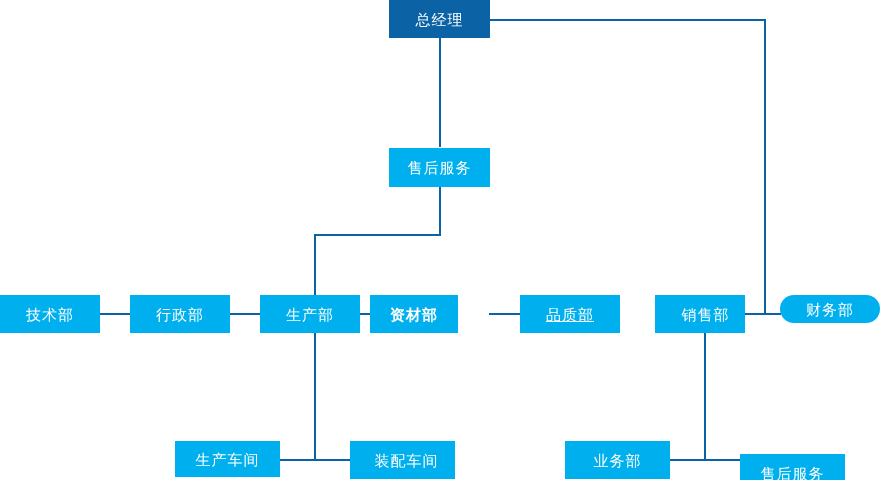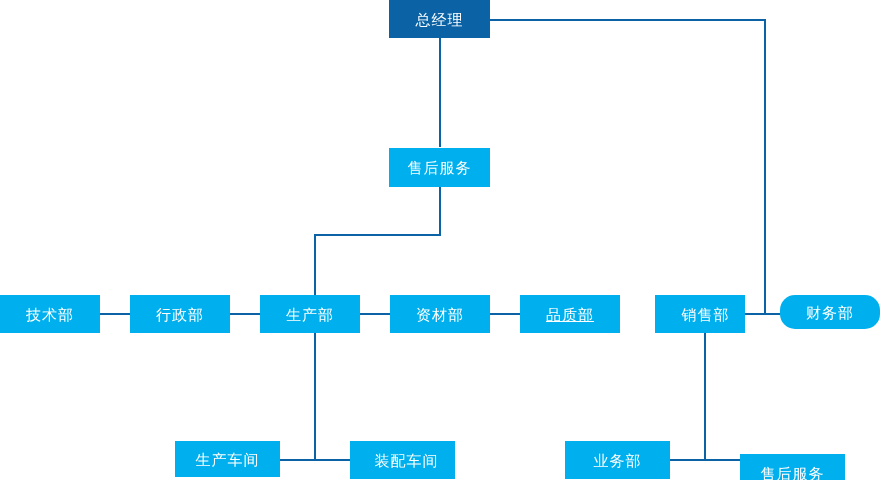--- a/index.html
+++ b/index.html
@@ -78,27 +78,27 @@
   <div class="node level-top" style="left:389px; top:0px; width:101px; height:38px;">总经理</div>
 
   <div class="node level-sub" style="left:389px; top:148px; width:101px; height:39px;">售后服务</div>
 
   <div class="node level-sub" style="left:0px; top:295px; width:100px; height:38px;">技术部</div>
 
   <div class="node level-sub" style="left:130px; top:295px; width:100px; height:38px;">行政部</div>
 
   <div class="node level-sub" style="left:260px; top:295px; width:100px; height:38px;">生产部</div>
 
-  <div class="node level-sub" style="left:390px; top:295px; width:100px; height:38px;">资材部</div>
+  <div class="node level-sub" style="left:370px; top:295px; width:88px; height:38px;font-weight:bold;">资材部</div>
 
   <div class="node level-sub" style="left:520px; top:295px; width:100px; height:38px;text-decoration:underline;">品质部</div>
 
   <div class="node level-sub" style="left:655px; top:295px; width:90px; height:38px;padding-left:11px;">销售部</div>
 
-  <div class="node level-sub" style="left:780px; top:295px; width:100px; height:34px;border-radius:15px;">财务部</div>
+  <div class="node level-sub" style="left:780px; top:295px; width:100px; height:28px;border-radius:15px;">财务部</div>
 
   <div class="node level-sub" style="left:175px; top:441px; width:105px; height:36px;">生产车间</div>
 
   <div class="node level-sub" style="left:350px; top:441px; width:105px; height:38px;padding-left:8px;">装配车间</div>
 
   <div class="node level-sub" style="left:565px; top:441px; width:105px; height:38px;">业务部</div>
 
   <div class="node level-sub" style="left:740px; top:454px; width:105px; height:38px;">售后服务</div>
 
 </div>

